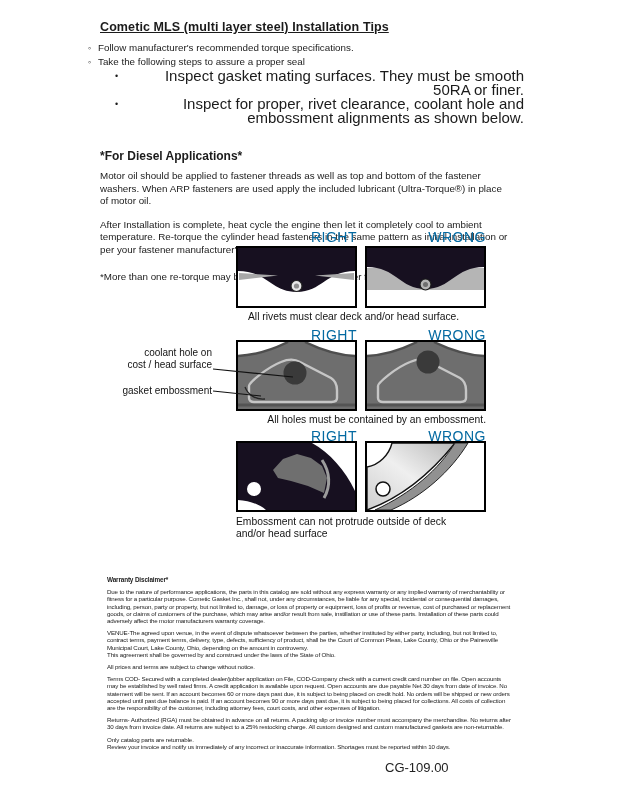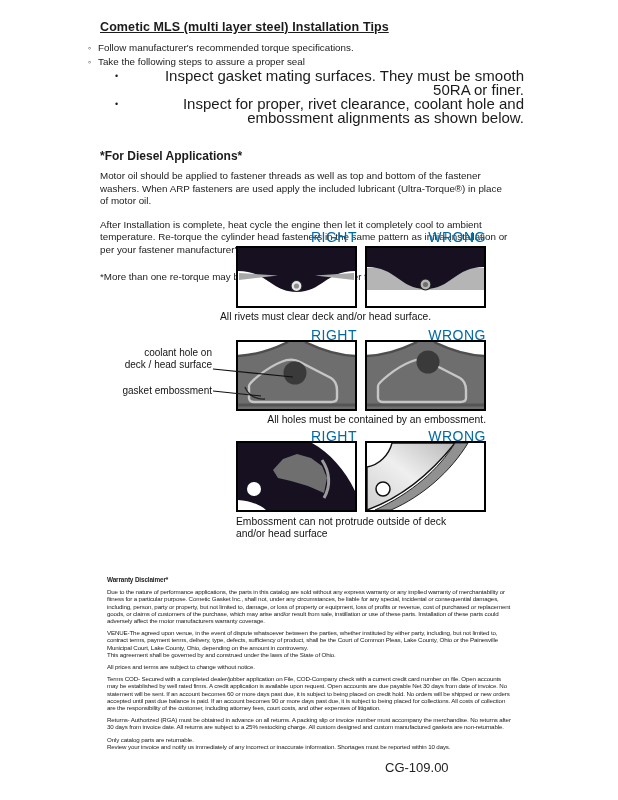--- a/index.html
+++ b/index.html
@@ -71,27 +71,27 @@
   </div>
   <div class="dbox" style="left:365px; top:246px;">
     <svg viewBox="0 0 117 58" preserveAspectRatio="none">
       <rect width="117" height="58" fill="#ffffff"></rect>
       <rect x="0" y="20" width="117" height="22" fill="#b5b5b5"></rect>
       <path d="M0,0 H117 V19 C88,19 84,41 58.5,41 C33,41 29,19 0,19 Z" fill="#171020"></path>
       <circle cx="58.5" cy="36.5" r="5.5" fill="#b5b5b5" stroke="#1a1a1a" stroke-width="1.2"></circle>
       <circle cx="58.5" cy="36.5" r="2.5" fill="#6e6e6e"></circle>
     </svg>
   </div>
-  <div class="caption" style="left:220px; top:311px; width:280px;">All rivets must clear deck and/or head surface.</div>
+  <div class="caption" style="left:248px; top:311px; width:280px;">All rivets must clear deck and/or head surface.</div>
 
   <div class="rw-label" style="left:236px; top:327px;">RIGHT</div>
   <div class="rw-label" style="left:365px; top:327px;">WRONG</div>
 
   <div class="callout" style="left:95px; top:347px; width:117px;">coolant hole on
-deck / head surface</div>
+cost / head surface</div>
   <div class="callout" style="left:95px; top:385px; width:117px;">gasket embossment</div>
 
   <div class="dbox tall" style="left:236px; top:340px;">
     <svg viewBox="0 0 117 67" preserveAspectRatio="none">
       <rect width="117" height="67" fill="#ffffff"></rect>
       <path d="M0,14 C20,13 40,5 50,0 H67 C77,5 97,13 117,14 V67 H0 Z" fill="#6e6e6e"></path>
       <path d="M0,14 C20,13 40,5 50,0" fill="none" stroke="#4e4e4e" stroke-width="2.5"></path>
       <path d="M117,14 C97,13 77,5 67,0" fill="none" stroke="#4e4e4e" stroke-width="2.5"></path>
       <rect y="61.5" width="117" height="3" fill="#545454"></rect>
       <path d="M11,56 V44 C11,41 28,26 43,20 C50,17 57,17 62,20 L93,36 C97,38.5 99,43 99,48 V56 C99,58.5 97,60 93.5,60 H16 C13,60 11,58.5 11,56 Z" fill="none" stroke="#c6c6c6" stroke-width="2.4"></path>

